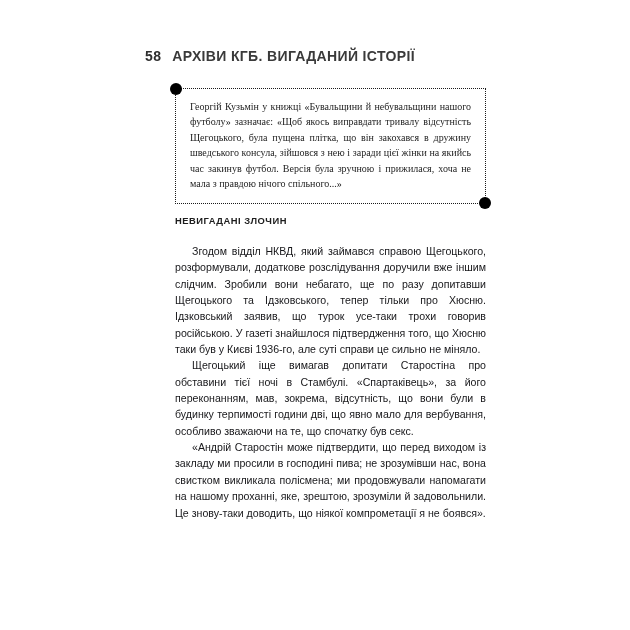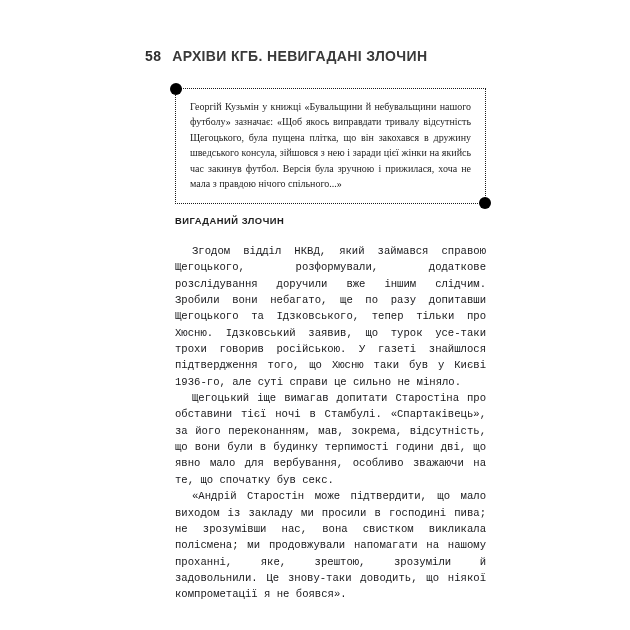--- a/index.html
+++ b/index.html
@@ -94,50 +94,50 @@
 
   
   .body-column {
     position: absolute;
     left: 175px;
     top: 243px;
     width: 311px;
   }
   .body-column p {
     margin: 0;
-    font-family: Liberation Mono, monospace;
+    font-family: Liberation Sans, sans-serif;
     font-size: 10.6px;
     line-height: 16.35px;
     color: #17171a;
     text-align: justify;
     text-justify: inter-word;
     text-indent: 17px;
     hyphens: manual;
   }
   .body-column p.first {
     text-indent: 17px;
   }
 </style>
 </head>
 <body>
 
 <div class="page">
 
   <div class="running-header">
     <span class="folio">58</span>
-    <span class="htitle">АРХІВИ КГБ. НЕВИГАДАНІ ЗЛОЧИН</span>
+    <span class="htitle">АРХІВИ КГБ. ВИГАДАНИЙ ІСТОРІЇ</span>
   </div>
 
   <div class="quote-box">
     <span class="quote-dot tl"></span>
     <span class="quote-dot br"></span>
     <p class="quote-text">Георгій Кузьмін у книжці «Бувальщини й небувальщини нашого футболу» зазначає: «Щоб якось виправдати тривалу відсутність Щегоцького, була пущена плітка, що він закохався в дружину шведського консула, зійшовся з нею і заради цієї жінки на якийсь час закинув футбол. Версія була зручною і прижилася, хоча не мала з правдою нічого спільного...»</p>
   </div>
 
-  <div class="section-heading">ВИГАДАНИЙ ЗЛОЧИН</div>
+  <div class="section-heading">НЕВИГАДАНІ ЗЛОЧИН</div>
 
   <div class="body-column">
     <p class="first">Згодом відділ НКВД, який займався справою Щегоцького, розформували, додаткове розслідування доручили вже іншим слідчим. Зробили вони небагато, ще по разу допитавши Щегоцького та Ідзковського, тепер тільки про Хюсню. Ідзковський заявив, що турок усе-таки трохи говорив російською. У газеті знайшлося підтвердження того, що Хюсню таки був у Києві 1936-го, але суті справи це сильно не міняло.</p>
     <p>Щегоцький іще вимагав допитати Старостіна про обставини тієї ночі в Стамбулі. «Спартаківець», за його переконанням, мав, зокрема, відсутність, що вони були в будинку терпимості години дві, що явно мало для вербування, особливо зважаючи на те, що спочатку був секс.</p>
-    <p>«Андрій Старостін може підтвердити, що мало виходом із закладу ми просили в господині пива; не зрозумівши нас, вона свистком викликала полісмена; ми продовжували напомагати на нашому проханні, яке, зрештою, зрозуміли й задовольнили. Це знову-таки доводить, що ніякої компрометації я не боявся».</p>
+    <p>«Андрій Старостін може підтвердити, що перед виходом із закладу ми просили в господині пива; не зрозумівши нас, вона свистком викликала полісмена; ми продовжували напомагати на нашому проханні, яке, зрештою, зрозуміли й задовольнили. Це знову-таки доводить, що ніякої компрометації я не боявся».</p>
   </div>
 
 </div>
 
 </body></html>

